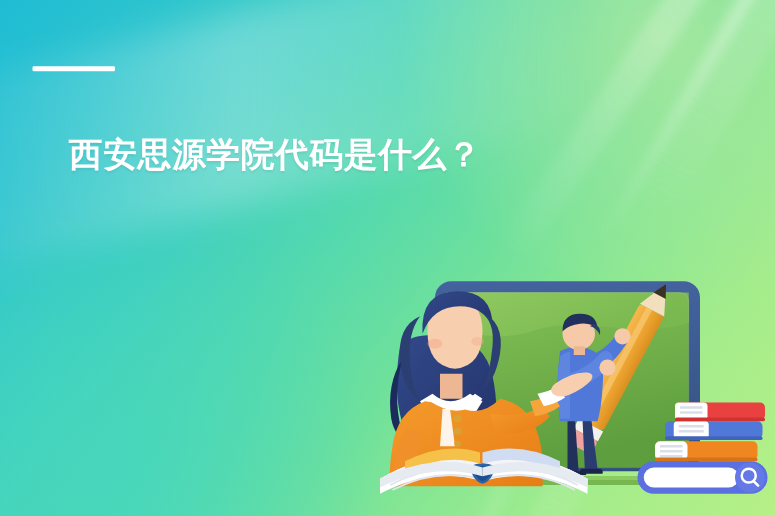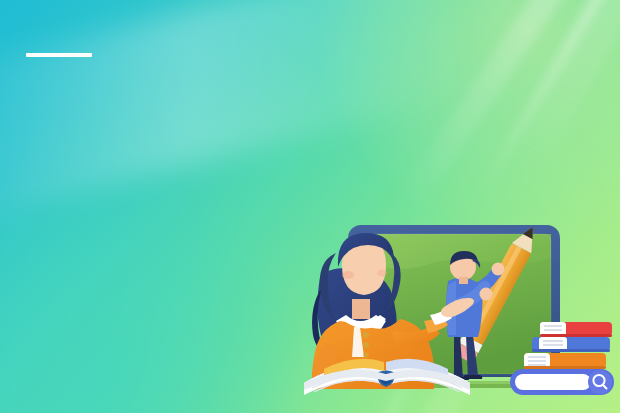--- a/index.html
+++ b/index.html
@@ -147,20 +147,21 @@
   <div class="glow-tr"></div>
   <div class="sweep"></div>
   <div class="streak s1"></div>
   <div class="streak s2"></div>
   <div class="streak s3"></div>
   <div class="streak b1"></div>
   <div class="streak b2"></div>
 
   <div class="rule"></div>
 
+  <h1 class="headline">西安思源学院代码是什么？</h1>
 
   <div class="illus">
     <svg viewBox="0 0 324 210" xmlns="http://www.w3.org/2000/svg">
       <defs>
         <linearGradient id="boardFace" x1="0" y1="0" x2="0.3" y2="1">
           <stop offset="0%" stop-color="#84c257"></stop>
           <stop offset="100%" stop-color="#5f9e3e"></stop>
         </linearGradient>
         <linearGradient id="boardWave" x1="0" y1="0" x2="1" y2="0.4">
           <stop offset="0%" stop-color="#93cc63"></stop>

